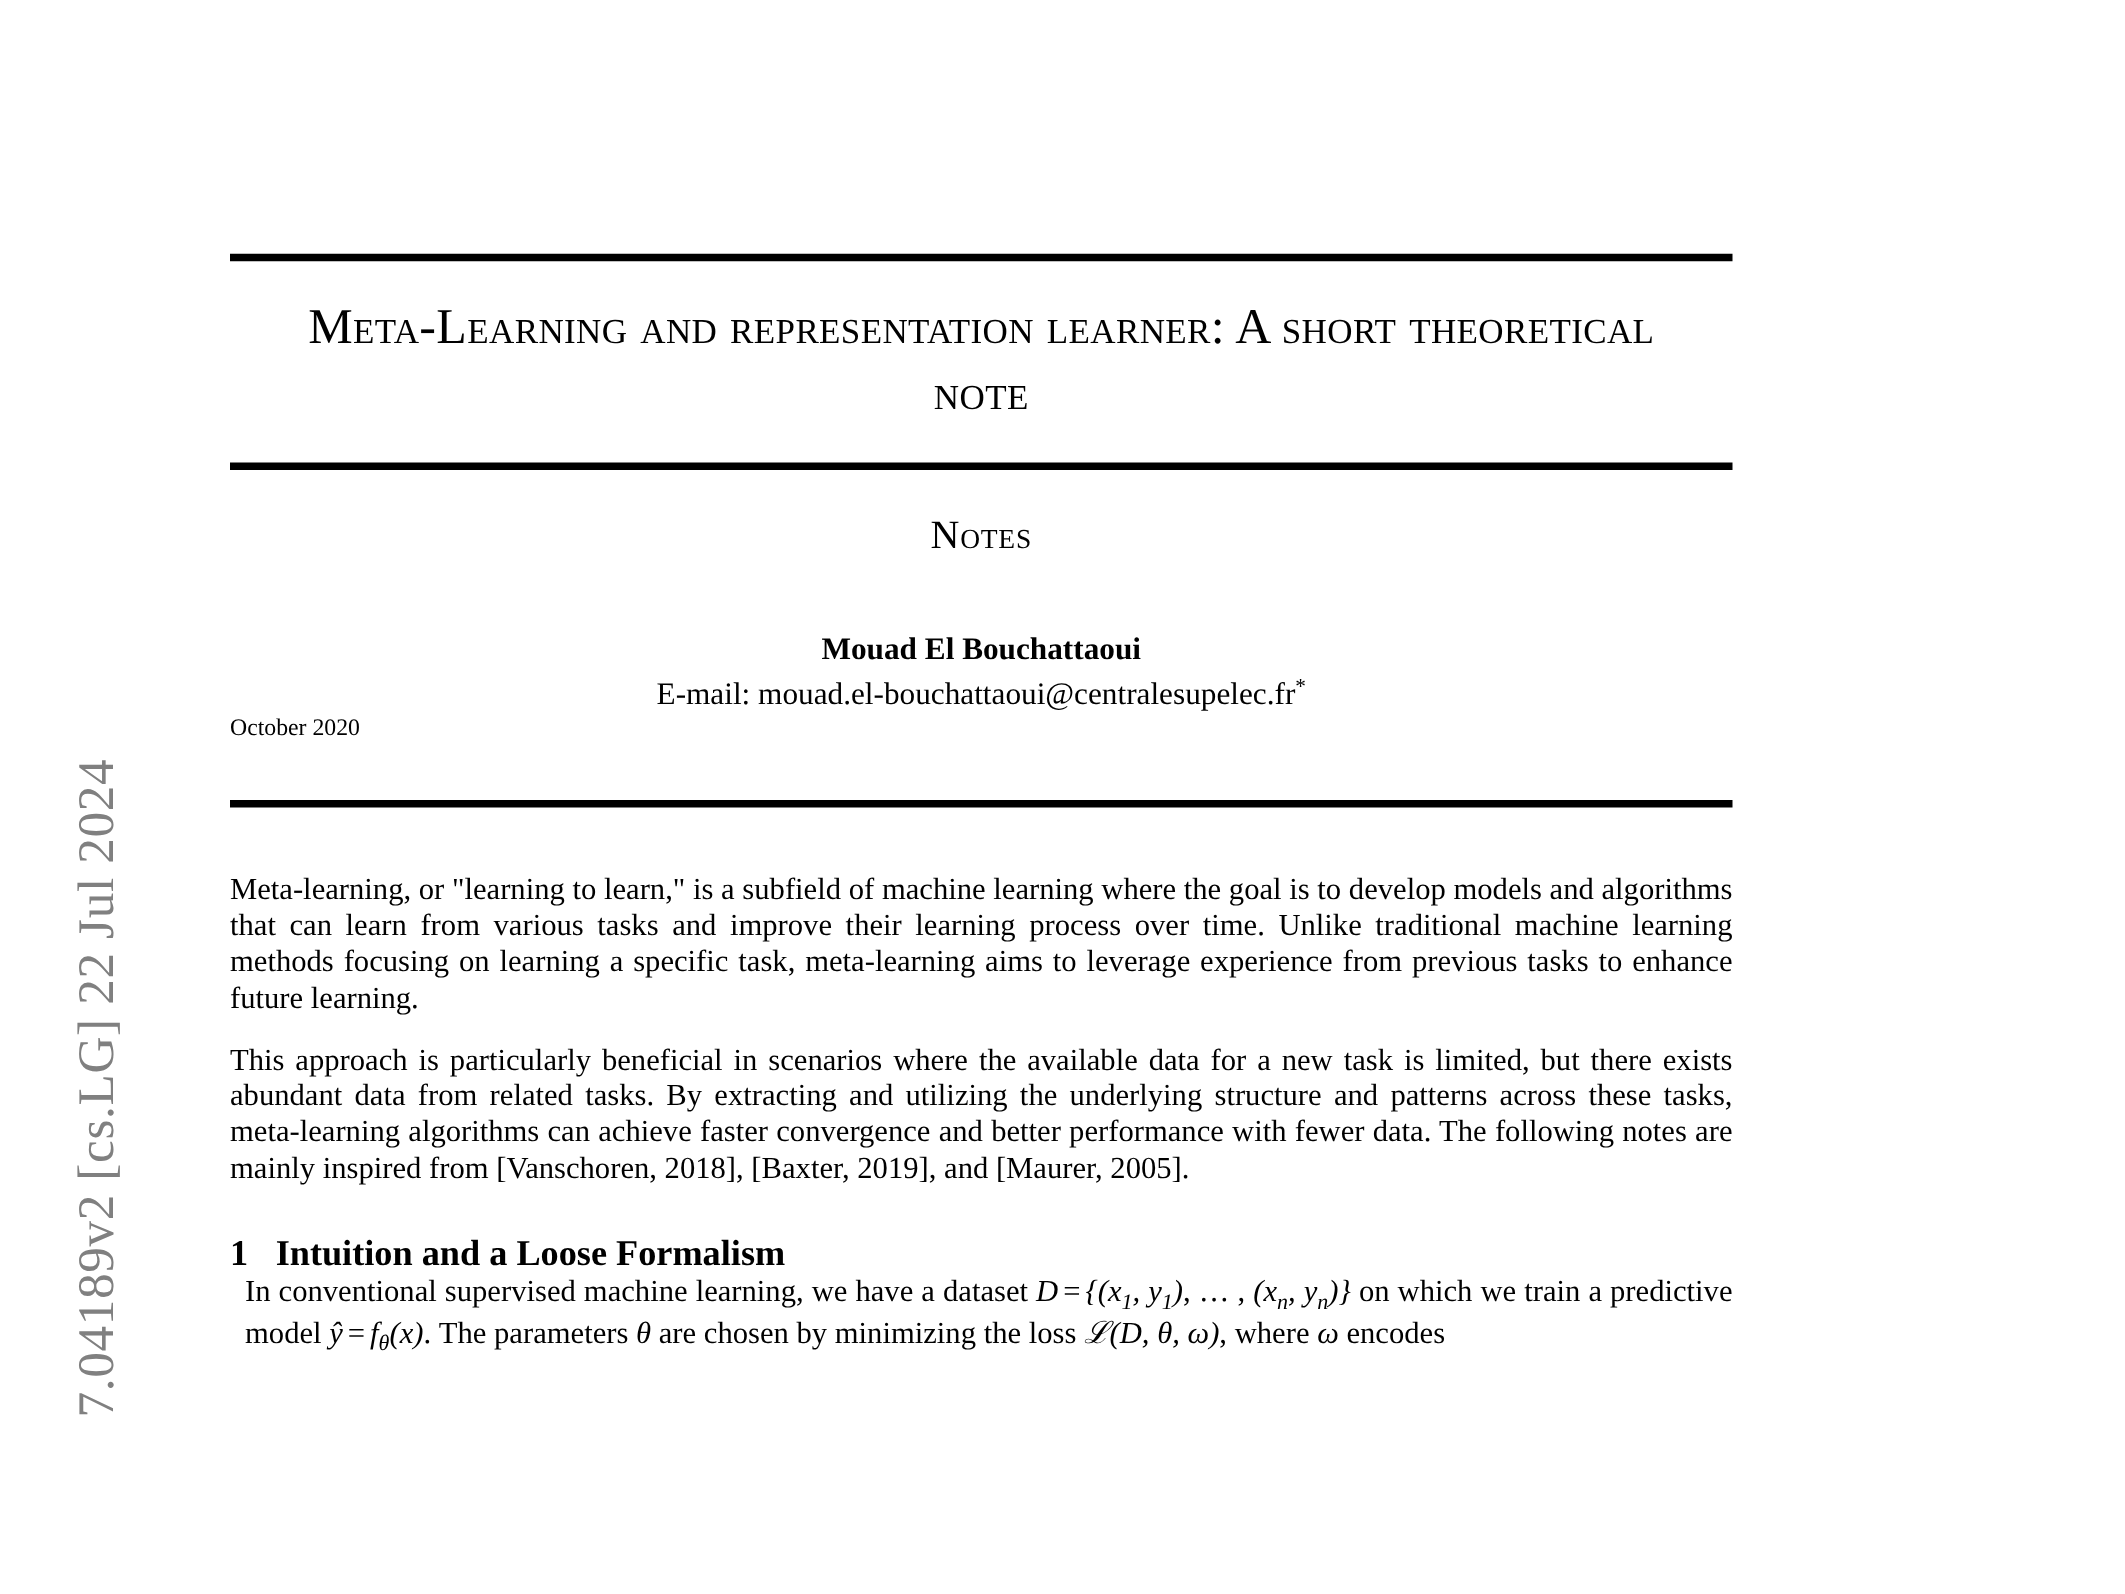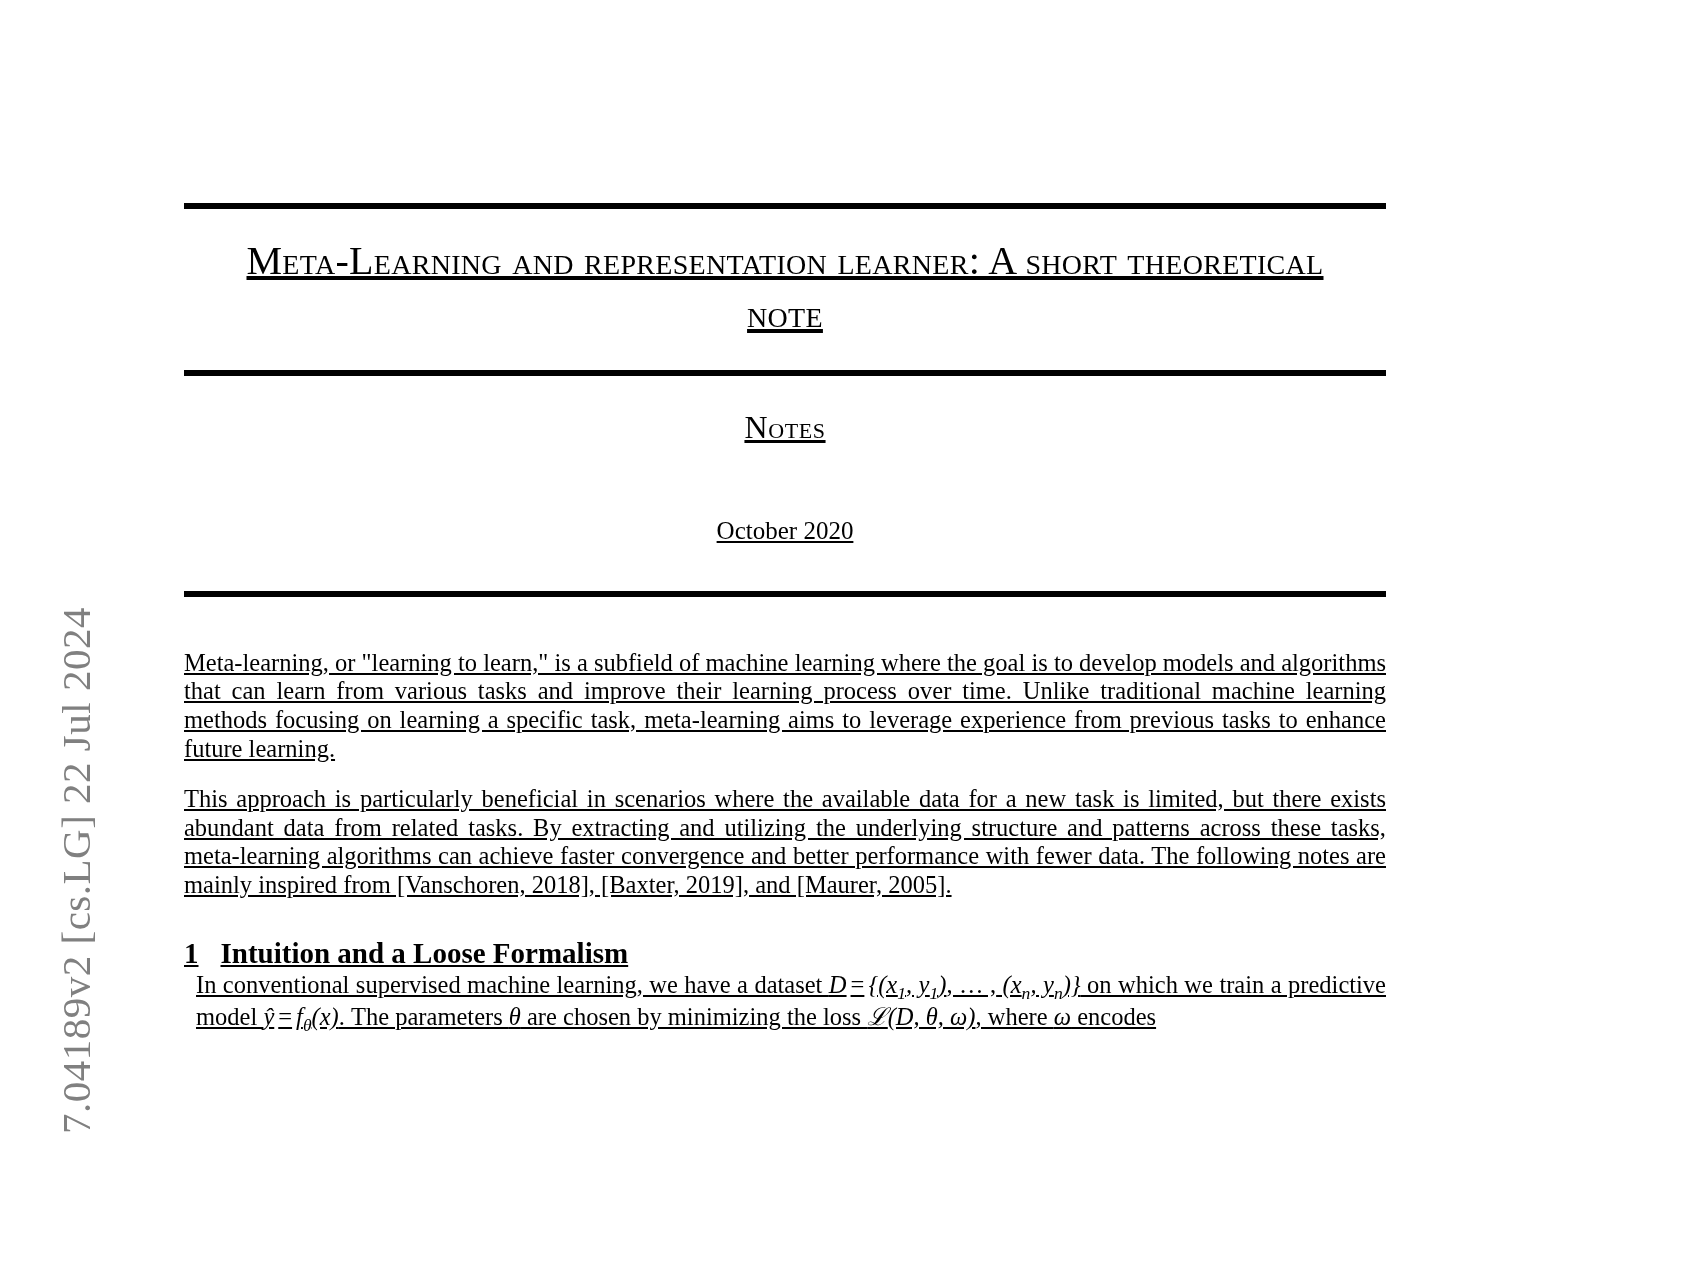--- a/index.html
+++ b/index.html
@@ -35,21 +35,20 @@
     user-select: none;
   }
 
   
   .page {
     position: absolute;
     left: 184px;
     top: 0;
     width: 1202px;
     height: 1275px;
-    text-decoration: underline;
   }
 
   .rule {
     background: #000000;
     width: 100%;
   }
   .rule-top    { height: 6px; margin-top: 203px; }
   .rule-mid    { height: 6px; margin-top: 29px; }
   .rule-bottom { height: 6px; margin-top: 46px; }
 
@@ -91,23 +90,22 @@
     line-height: 1.3;
     margin-top: 2px;
   }
   .author-email .footmark {
     font-size: 17px;
     vertical-align: super;
   }
 
   
   .date-block {
-    text-align: center;
-    font-size: 25px;
-    margin-top: 71px;
+    text-align: left;
+    font-size: 19px;
   }
 
   
   .body-area { margin-top: 52px; }
 
   p.para {
     font-size: 24.5px;
     line-height: 1.175;
     text-align: justify;
     margin: 0 0 21px 0;
@@ -149,20 +147,26 @@
   <div class="rule rule-top"></div>
 
   <div class="title-block">
     <h1 class="doc-title">Meta-Learning and representation learner: A short theoretical note</h1>
   </div>
 
   <div class="rule rule-mid"></div>
 
   <div class="notes-label">Notes</div>
 
+  <div class="author-block">
+    <div class="author-name">Mouad El Bouchattaoui</div>
+    <div class="author-email">
+      <span>E-mail: mouad.el-bouchattaoui@centralesupelec.fr</span><span class="footmark">*</span>
+    </div>
+  </div>
 
   <div class="date-block">October 2020</div>
 
   <div class="rule rule-bottom"></div>
 
   <div class="body-area">
 
     <p class="para">Meta-learning, or "learning to learn," is a subfield of machine learning where the goal is to develop models and algorithms that can learn from various tasks and improve their learning process over time. Unlike traditional machine learning methods focusing on learning a specific task, meta-learning aims to leverage experience from previous tasks to enhance future learning.</p>
 
     <p class="para">This approach is particularly beneficial in scenarios where the available data for a new task is limited, but there exists abundant data from related tasks. By extracting and utilizing the underlying structure and patterns across these tasks, meta-learning algorithms can achieve faster convergence and better performance with fewer data. The following notes are mainly inspired from [Vanschoren, 2018], [Baxter, 2019], and [Maurer, 2005].</p>

